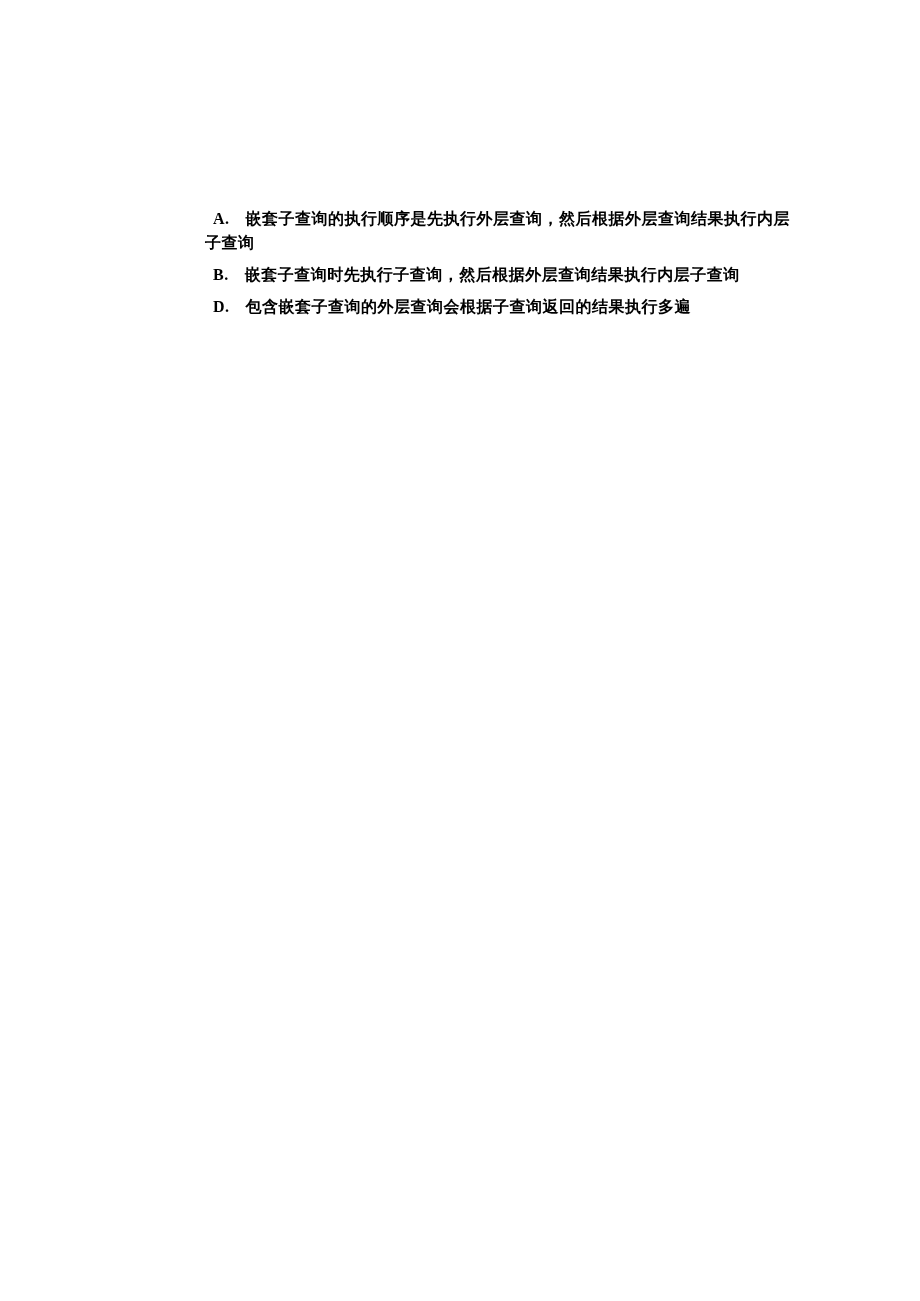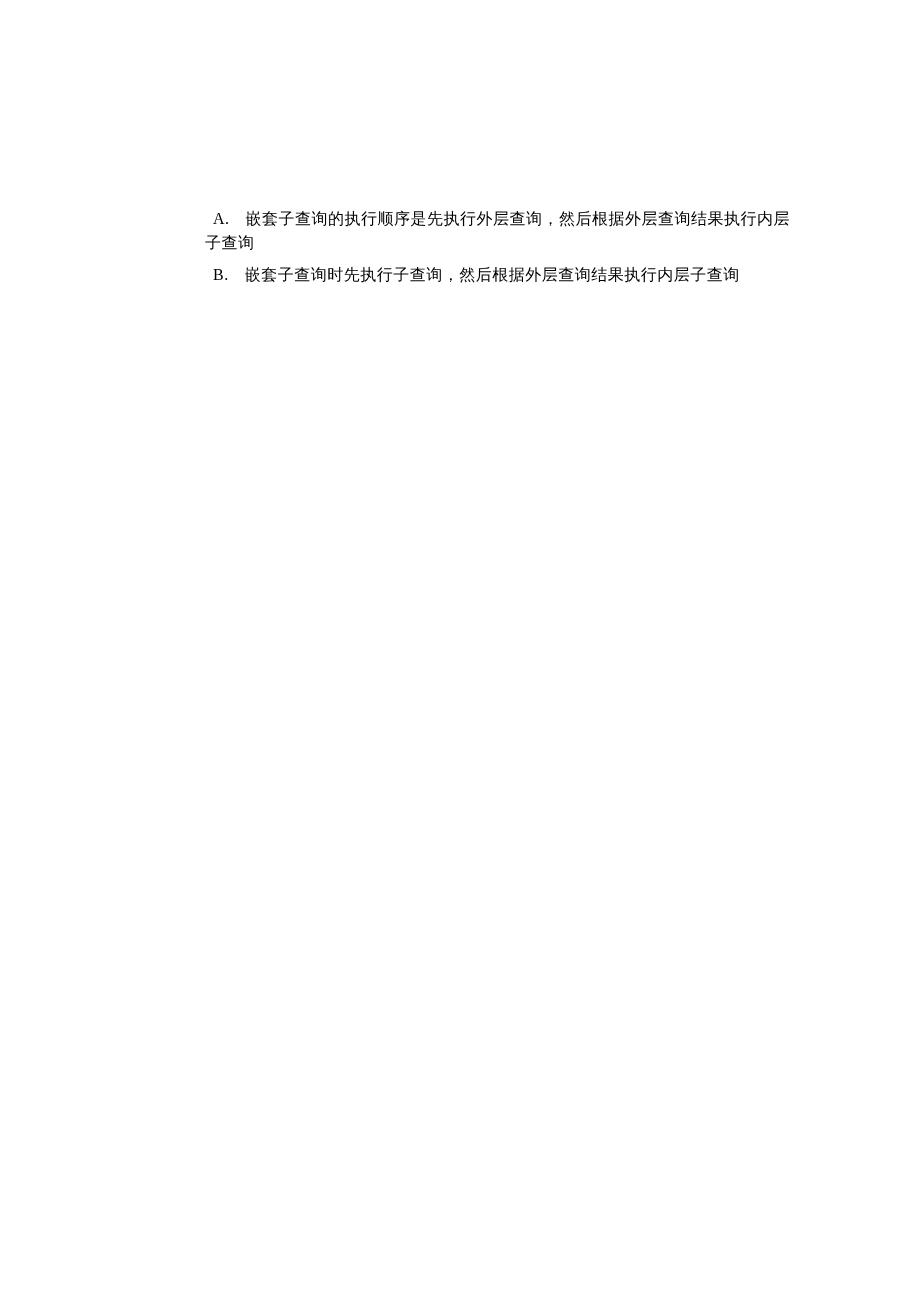--- a/index.html
+++ b/index.html
@@ -1,18 +1,19 @@
 <!DOCTYPE html>
 <html><head>
   <meta charset="utf-8">
   <style>
     * {
       margin: 8px;
       padding: 0;
       box-sizing: border-box;
+      font-weight: bold;
     }
     body {
       width: 920px;
       height: 1301px;
       background: #ffffff;
       font-family: "SimSun", "Songti SC", serif;
       font-size: 16px;
       color: #000000;
       position: relative;
     }
@@ -31,13 +32,16 @@
 </head>
 <body>
 
 <div class="content">
   <div class="option">
     <span>A.</span><span>嵌套子查询的执行顺序是先执行外层查询，然后根据外层查询结果执行内层子查询</span>
   </div>
   <div class="option">
     <span>B.</span><span>嵌套子查询时先执行子查询，然后根据外层查询结果执行内层子查询</span>
   </div>
+  <div class="option">
+    <span>D.</span><span>包含嵌套子查询的外层查询会根据子查询返回的结果执行多遍</span>
+  </div>
 </div>
 
 </body></html>

